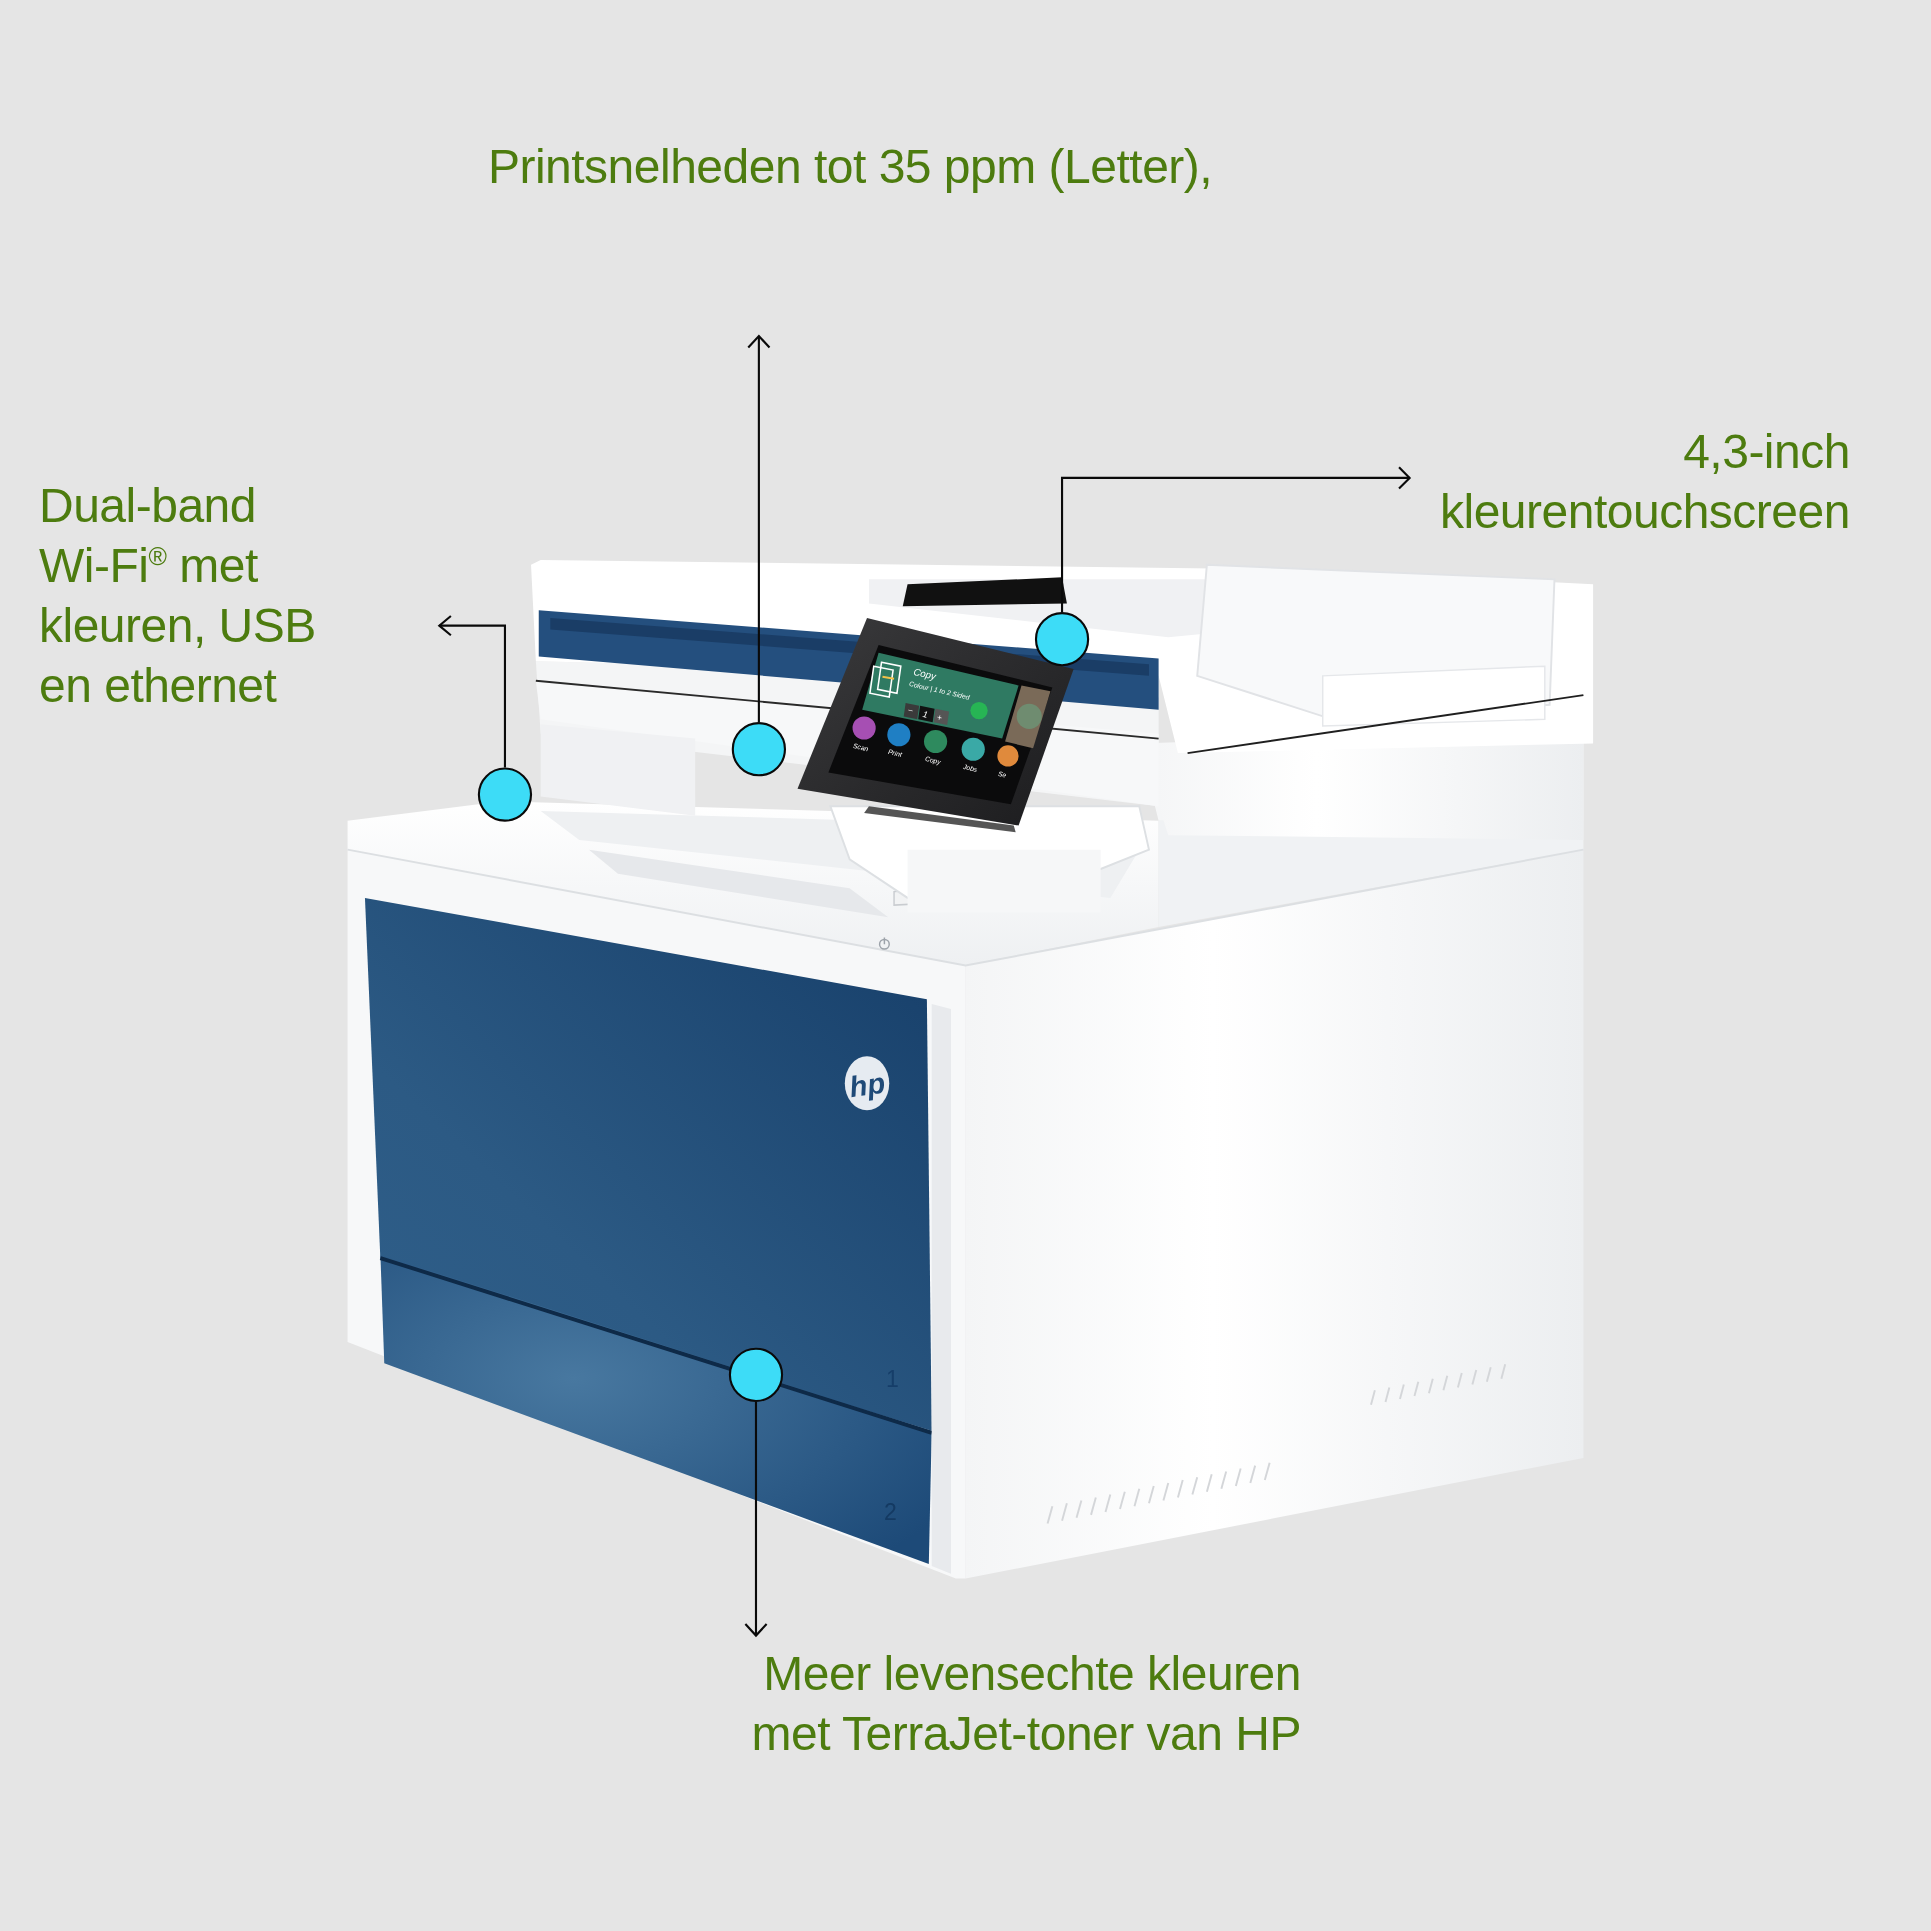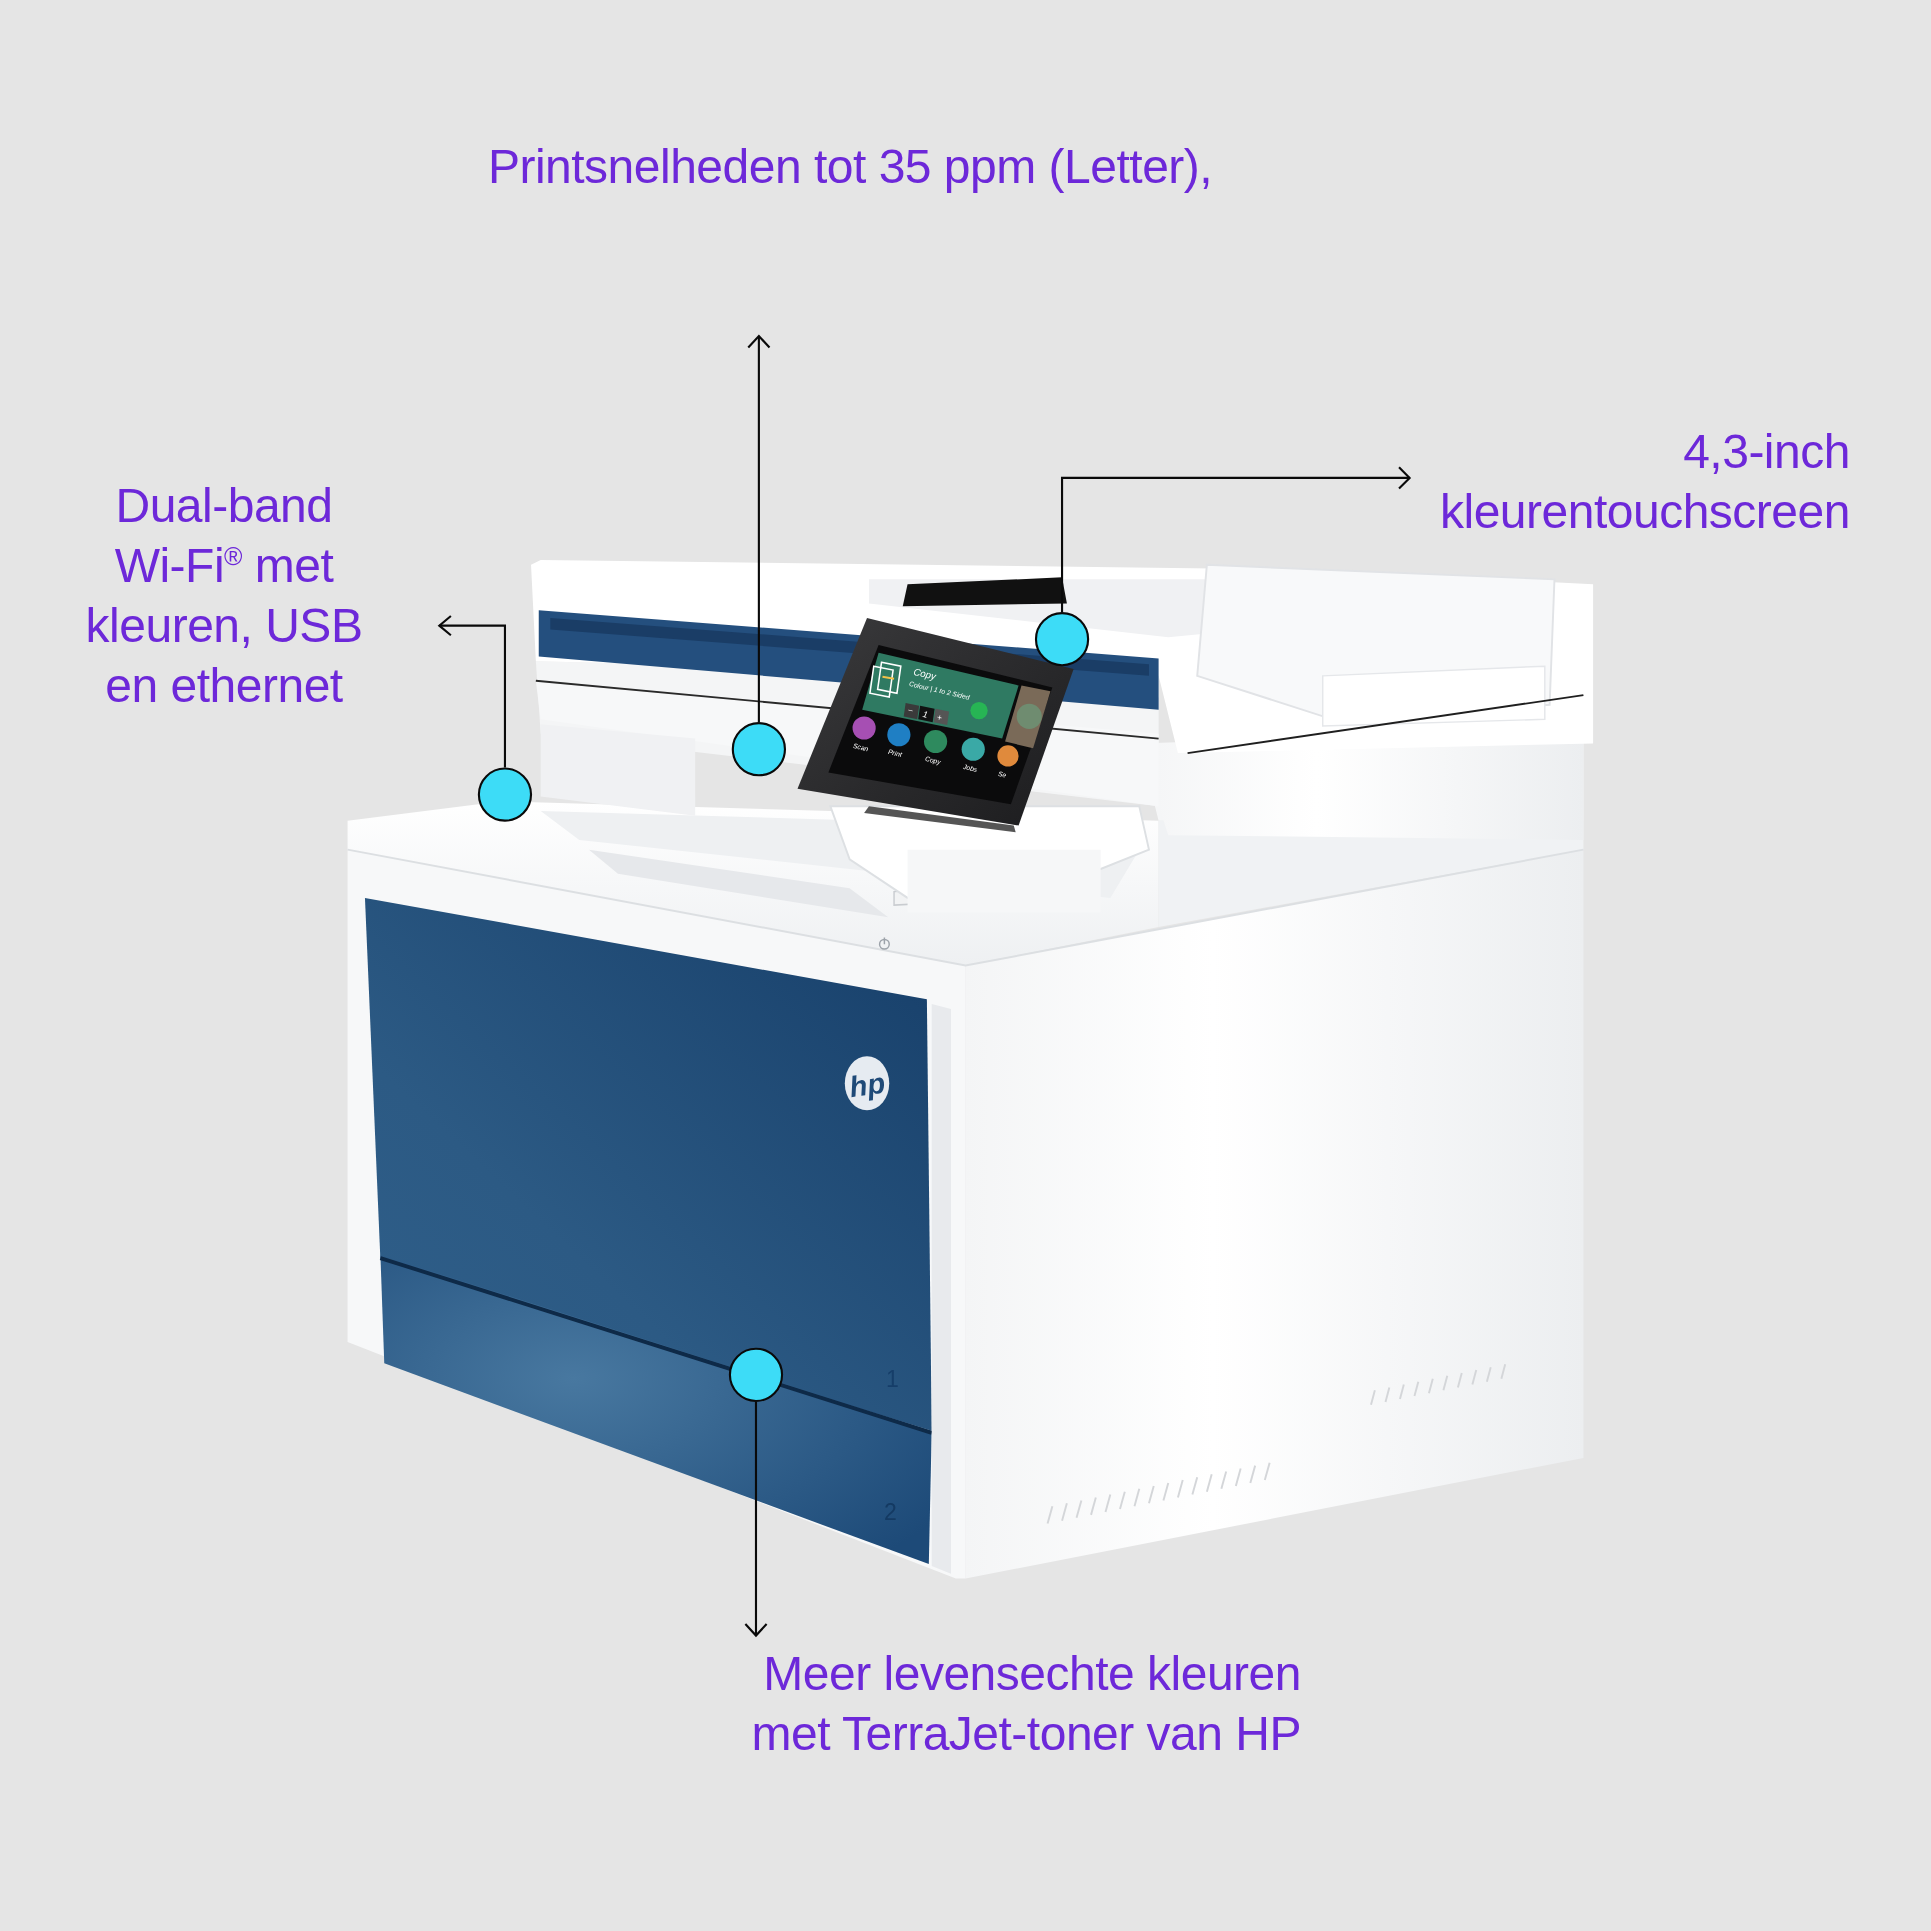--- a/index.html
+++ b/index.html
@@ -11,26 +11,26 @@
       color: #0a0a0a;
     }
     .stage { position: absolute; left: 0; top: 0; width: 1931px; height: 1931px; }
     svg.art { position: absolute; left: 0; top: 0; width: 1931px; height: 1931px; }
 
     .callout-text {
       position: absolute;
       font-size: 48px;
       line-height: 60px;
       letter-spacing: -0.5px;
-      color: #6d28d9;
+      color: #4d7c0f;
       white-space: nowrap;
     }
     .callout-text .line { display: block; }
     .callout-top { left: 367px; top: 137px; width: 966px; text-align: center; }
-    .callout-left { left: 39px; top: 476px; width: 370px; text-align: center; }
+    .callout-left { left: 39px; top: 476px; width: 370px; text-align: left; }
     .callout-right { left: 1440px; top: 422px; text-align: right; }
     .callout-bottom { left: 521px; top: 1644px; width: 780px; text-align: right; }
     sup.reg { font-size: 25px; vertical-align: 17.4px; line-height: 0; }
 
     .screen-label {
       position: absolute; font-family: "Liberation Sans", sans-serif;
       color: #ffffff; font-style: italic; white-space: nowrap;
       transform-origin: left top;
     }
   </style>

